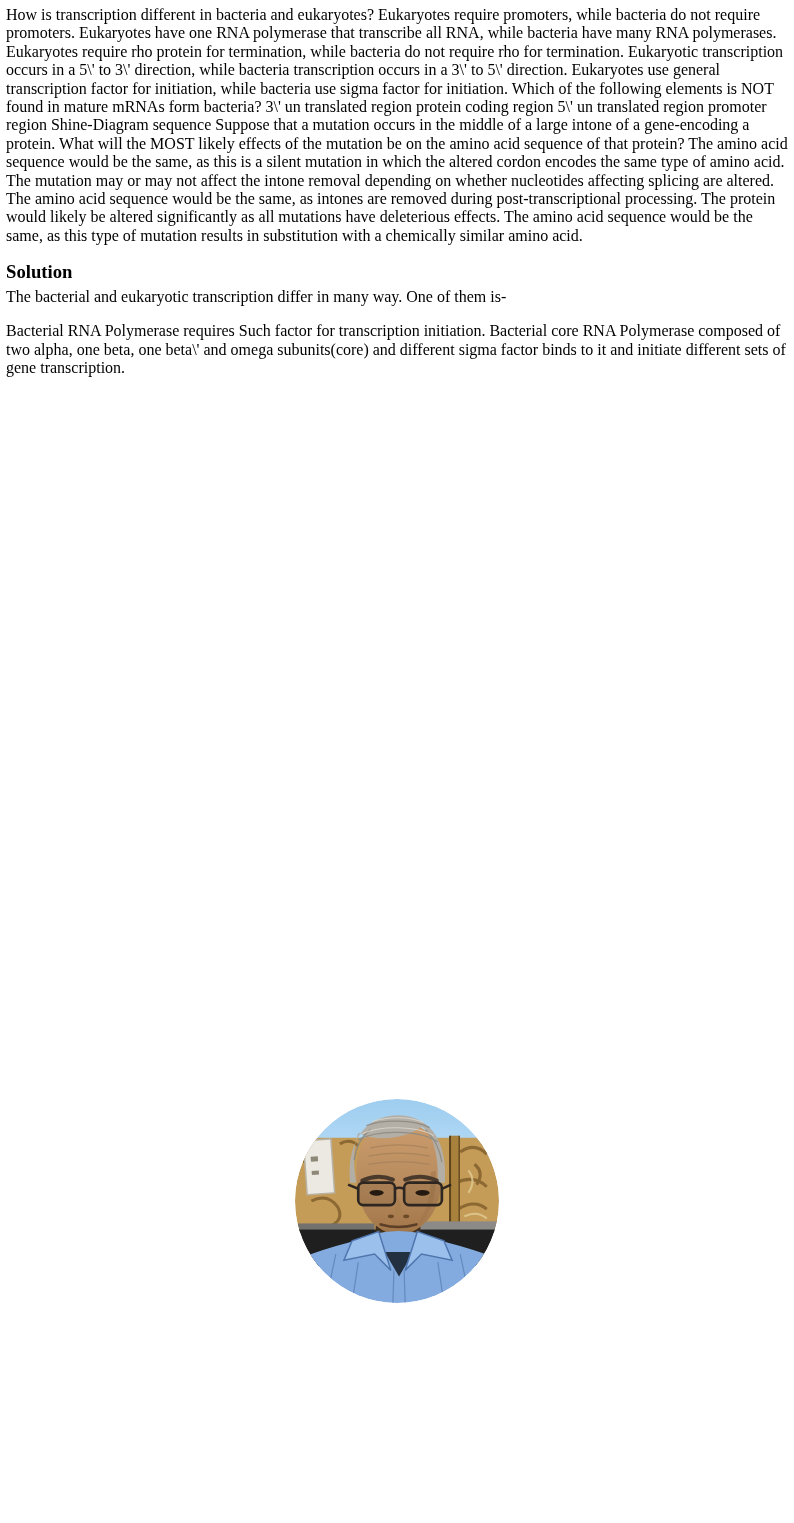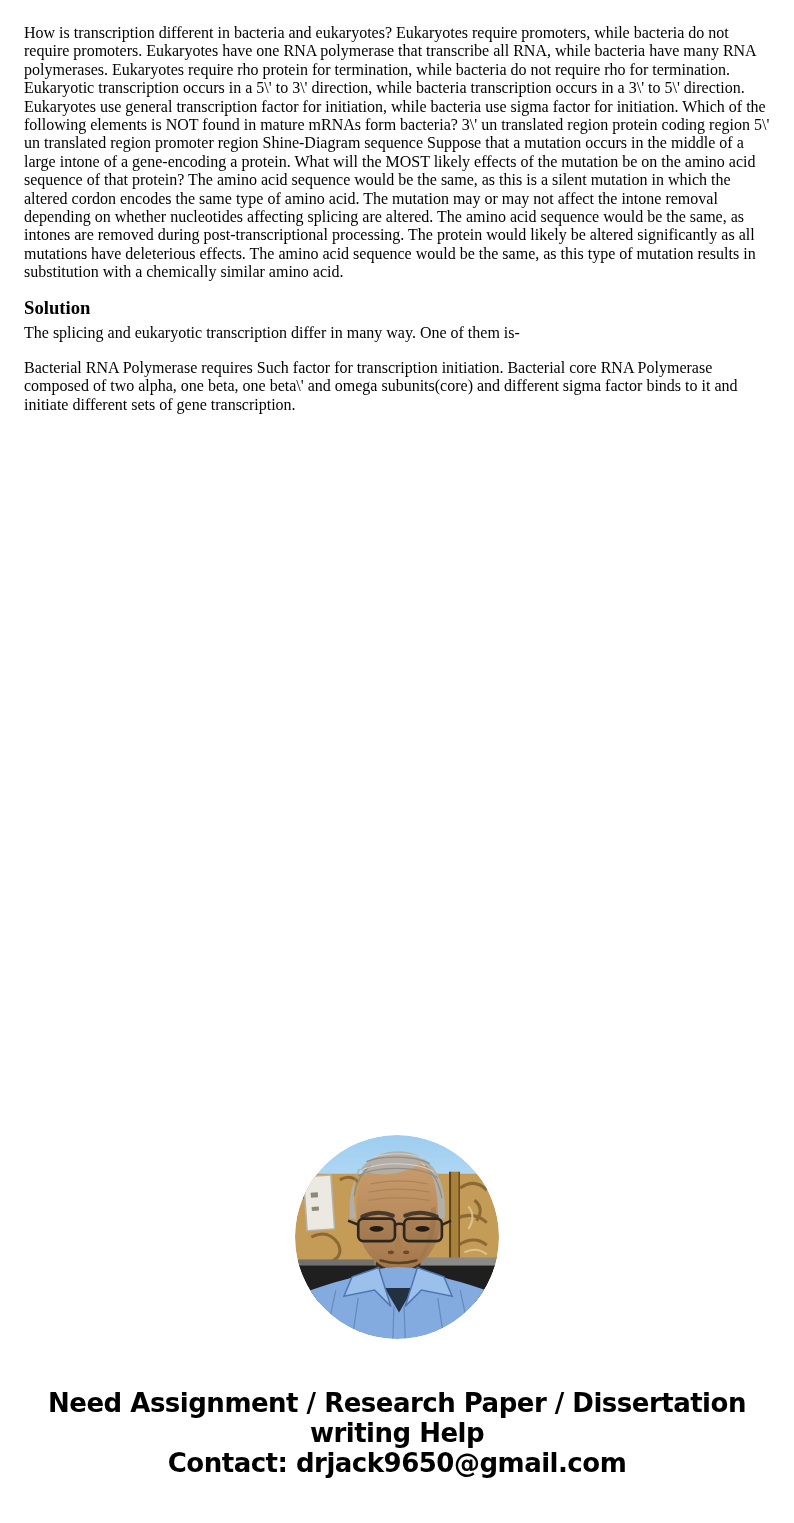--- a/index.html
+++ b/index.html
@@ -3,21 +3,21 @@
 <meta charset="utf-8">
 <style>
   html, body { margin: 0; padding: 0; background: #ffffff; }
   body {
     width: 794px;
     min-height: 1523px;
     font-family: "Liberation Serif", "DejaVu Serif", serif;
     color: #000000;
     position: relative;
   }
-  .doc { padding: 24px; }
+  .doc { padding: 6px; }
   .question, .answer-para {
     font-size: 16px;
     line-height: 1.15;
     margin: 0 0 16px 0;
   }
   h3.solution-heading {
     font-size: 18.7px;
     font-weight: bold;
     margin: 5px 0;
   }
@@ -44,21 +44,21 @@
 </style>
 </head>
 <body>
 
 <div class="doc">
 
   <p class="question">How is transcription different in bacteria and eukaryotes? Eukaryotes require promoters, while bacteria do not require promoters. Eukaryotes have one RNA polymerase that transcribe all RNA, while bacteria have many RNA polymerases. Eukaryotes require rho protein for termination, while bacteria do not require rho for termination. Eukaryotic transcription occurs in a 5\' to 3\' direction, while bacteria transcription occurs in a 3\' to 5\' direction. Eukaryotes use general transcription factor for initiation, while bacteria use sigma factor for initiation. Which of the following elements is NOT found in mature mRNAs form bacteria? 3\' un translated region protein coding region 5\' un translated region promoter region Shine-Diagram sequence Suppose that a mutation occurs in the middle of a large intone of a gene-encoding a protein. What will the MOST likely effects of the mutation be on the amino acid sequence of that protein? The amino acid sequence would be the same, as this is a silent mutation in which the altered cordon encodes the same type of amino acid. The mutation may or may not affect the intone removal depending on whether nucleotides affecting splicing are altered. The amino acid sequence would be the same, as intones are removed during post-transcriptional processing. The protein would likely be altered significantly as all mutations have deleterious effects. The amino acid sequence would be the same, as this type of mutation results in substitution with a chemically similar amino acid.</p>
 
   <h3 class="solution-heading">Solution</h3>
 
-  <p class="answer-para">The splicing and eukaryotic transcription differ in many way. One of them is-</p>
+  <p class="answer-para">The bacterial and eukaryotic transcription differ in many way. One of them is-</p>
 
   <p class="answer-para">Bacterial RNA Polymerase requires Such factor for transcription initiation. Bacterial core RNA Polymerase composed of two alpha, one beta, one beta\' and omega subunits(core) and different sigma factor binds to it and initiate different sets of gene transcription.</p>
 
 
   <div class="spacer"></div>
 
   <div class="avatar-wrap">
     <svg viewBox="0 0 200 200" xmlns="http://www.w3.org/2000/svg">
       <defs>
         <clipPath id="circ">
@@ -166,19 +166,14 @@
           <path d="M107,168 L108,200"></path>
           <path d="M40,152 L30,200"></path>
           <path d="M162,152 L172,200"></path>
           <path d="M62,160 L56,200"></path>
           <path d="M140,160 L146,200"></path>
         </g>
       </g>
     </svg>
   </div>
 
-  <div class="footer-banner">
-    <div>Need Assignment / Research Paper / Dissertation</div>
-    <div>writing Help</div>
-    <div>Contact: drjack9650@gmail.com</div>
-  </div>
 
 </div>
 
 </body></html>

